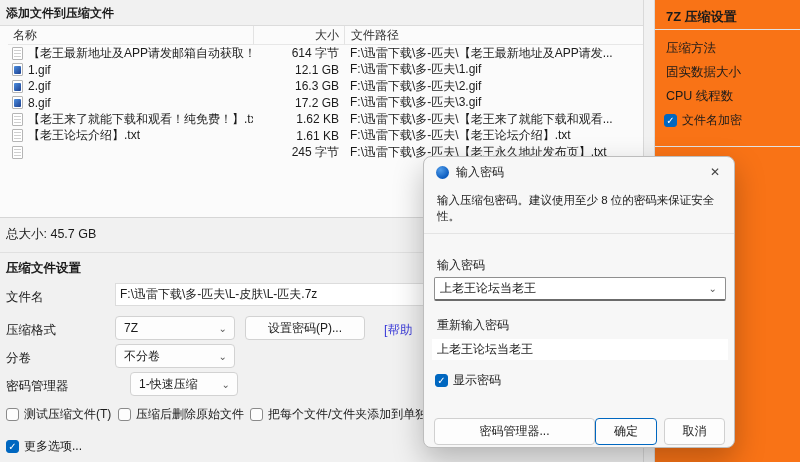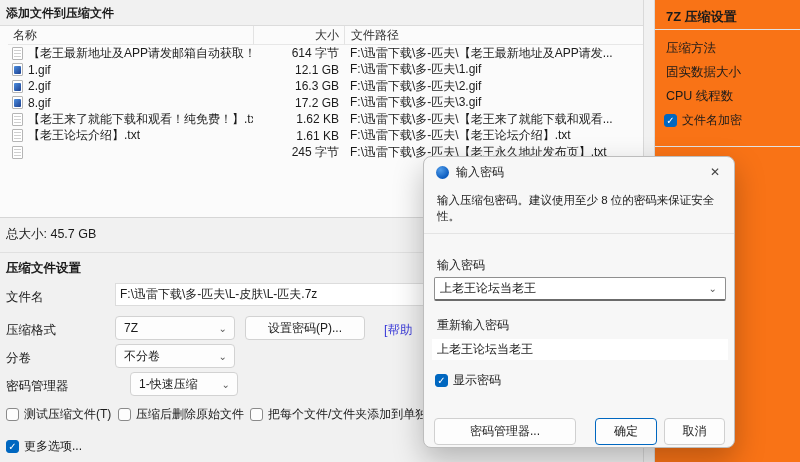--- a/index.html
+++ b/index.html
@@ -245,21 +245,21 @@
       <span>上老王论坛当老王</span>
     </div>
 
     <div class="cbrow" style="left:11px; top:215px;">
       <span class="cb checked">
           <span class="cb-mark">✓</span>
         </span>
       <span>显示密码</span>
     </div>
 
-    <div class="dlg-btn" style="left:10px; width:142px;">
+    <div class="dlg-btn" style="left:10px; width:161px;">
       <span>密码管理器...</span>
     </div>
     <div class="dlg-btn primary" style="left:171px; width:62px;">
       <span>确定</span>
     </div>
     <div class="dlg-btn" style="left:240px; width:61px;">
       <span>取消</span>
     </div>
   </div>
 

